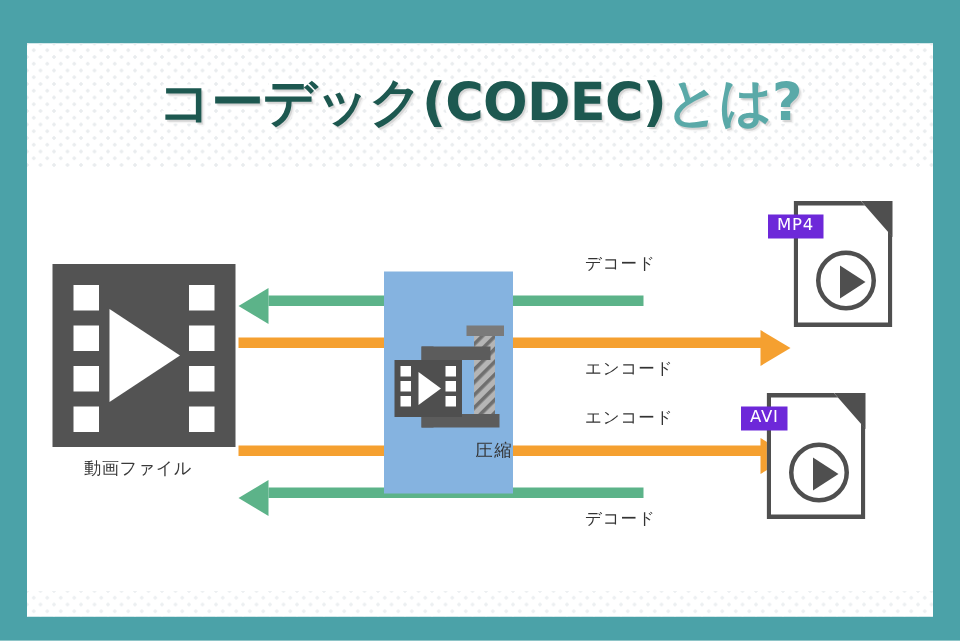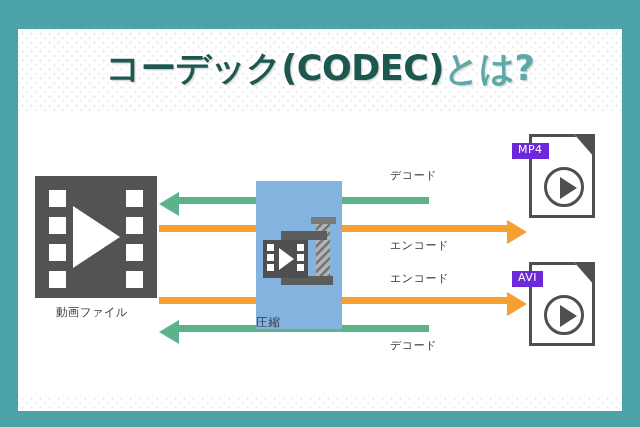--- a/index.html
+++ b/index.html
@@ -147,23 +147,23 @@
   #press-icon {
     position: absolute;
     left: 5px;
     top: 34px;
     width: 78px;
     height: 78px;
   }
   #comp-label {
     position: absolute;
     left: 0;
-    top: 134px;
+    top: 112px;
     width: 86px;
-    text-align: left;
+    text-align: right;
     font-size: 11.5px;
     color: #333333;
     font-family: Liberation Sans, sans-serif;
     letter-spacing: 1px;
   }
 
   
   .arrow-bar {
     position: absolute;
     height: 7px;
@@ -334,21 +334,21 @@
       </div>
 
       <div class="fmt-file" style="left:511px; top:22px;">
         <div class="fmt-page"></div>
         <div class="fmt-fold"></div>
         <div class="fmt-circle"></div>
         <div class="fmt-play"></div>
         <div class="fmt-tag">MP4</div>
       </div>
 
-      <div class="fmt-file" style="left:511px; top:150px;">
+      <div class="fmt-file" style="left:493px; top:150px;">
         <div class="fmt-page"></div>
         <div class="fmt-fold"></div>
         <div class="fmt-circle"></div>
         <div class="fmt-play"></div>
         <div class="fmt-tag">AVI</div>
       </div>
 
     </div>
 
   </div>

